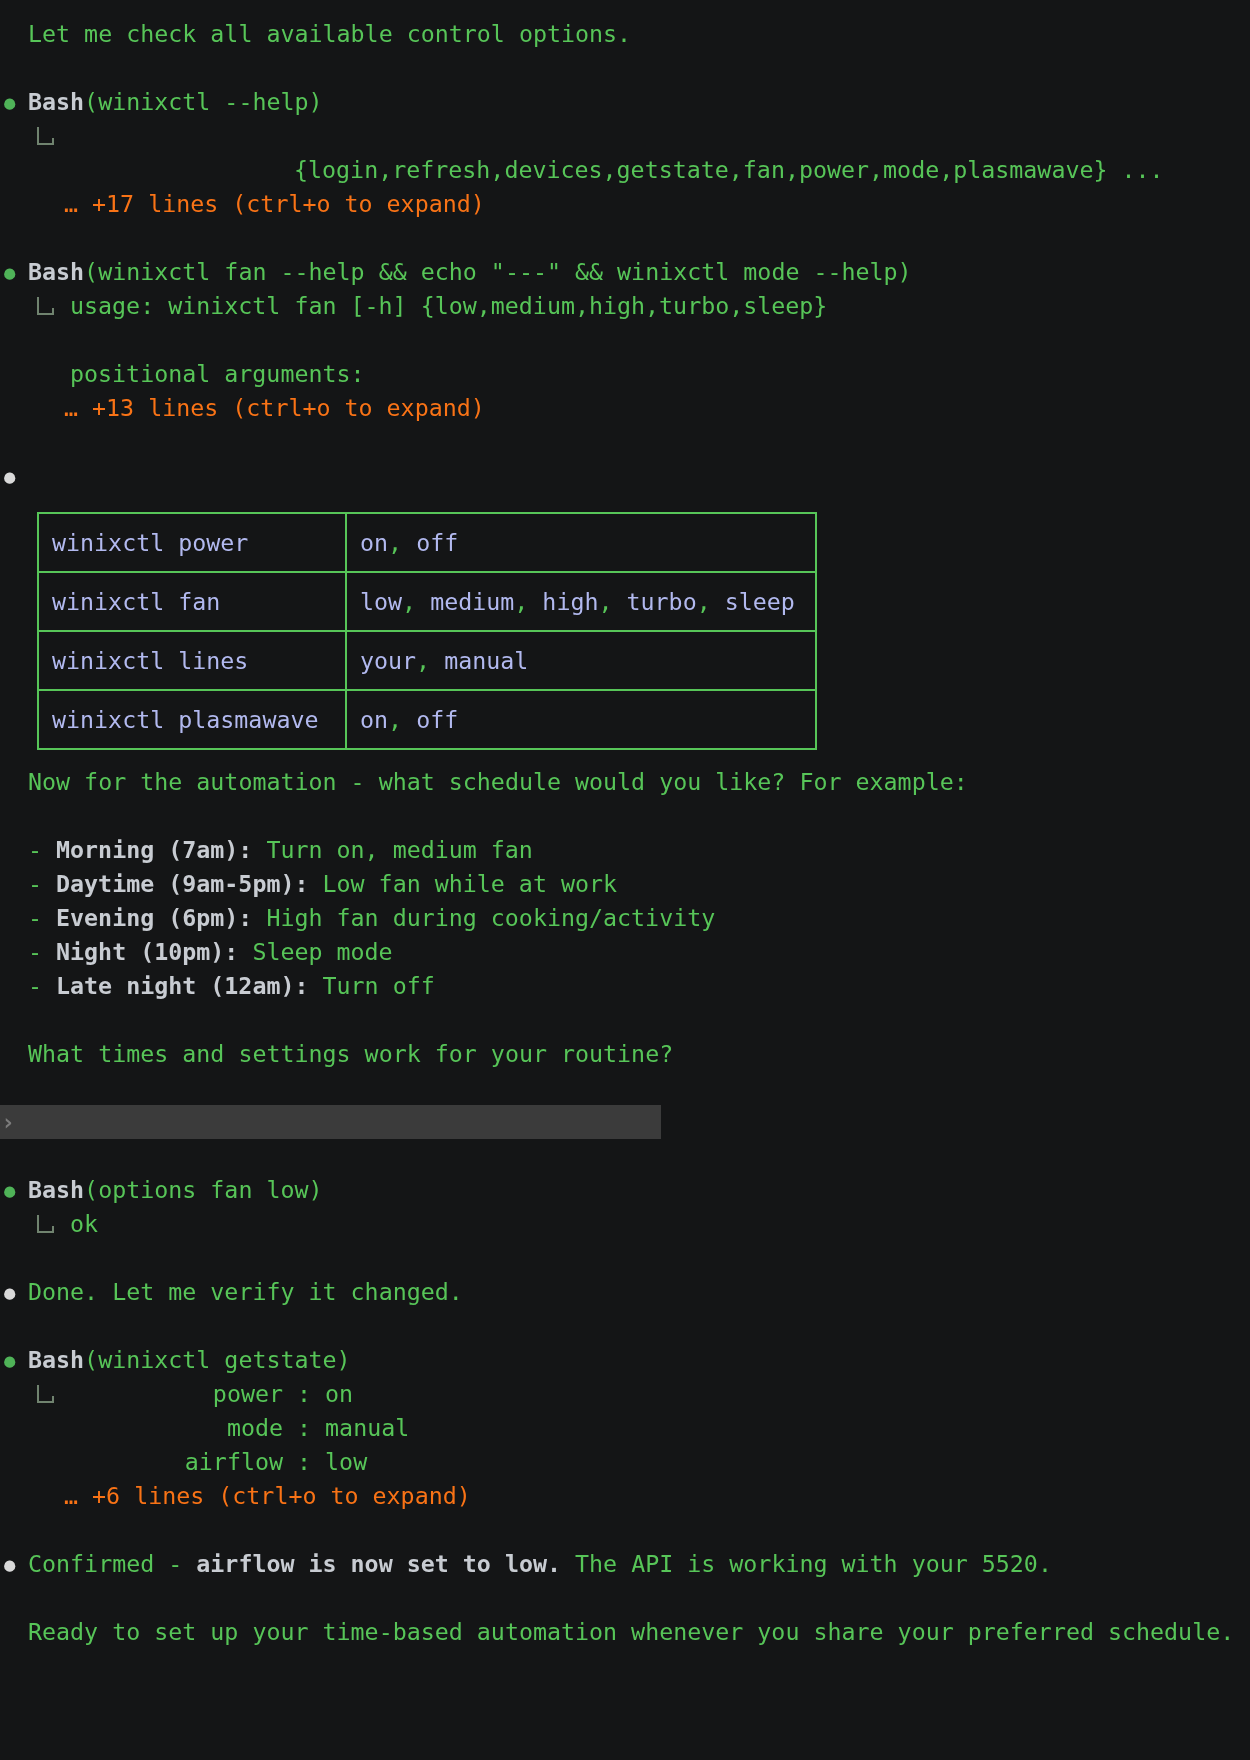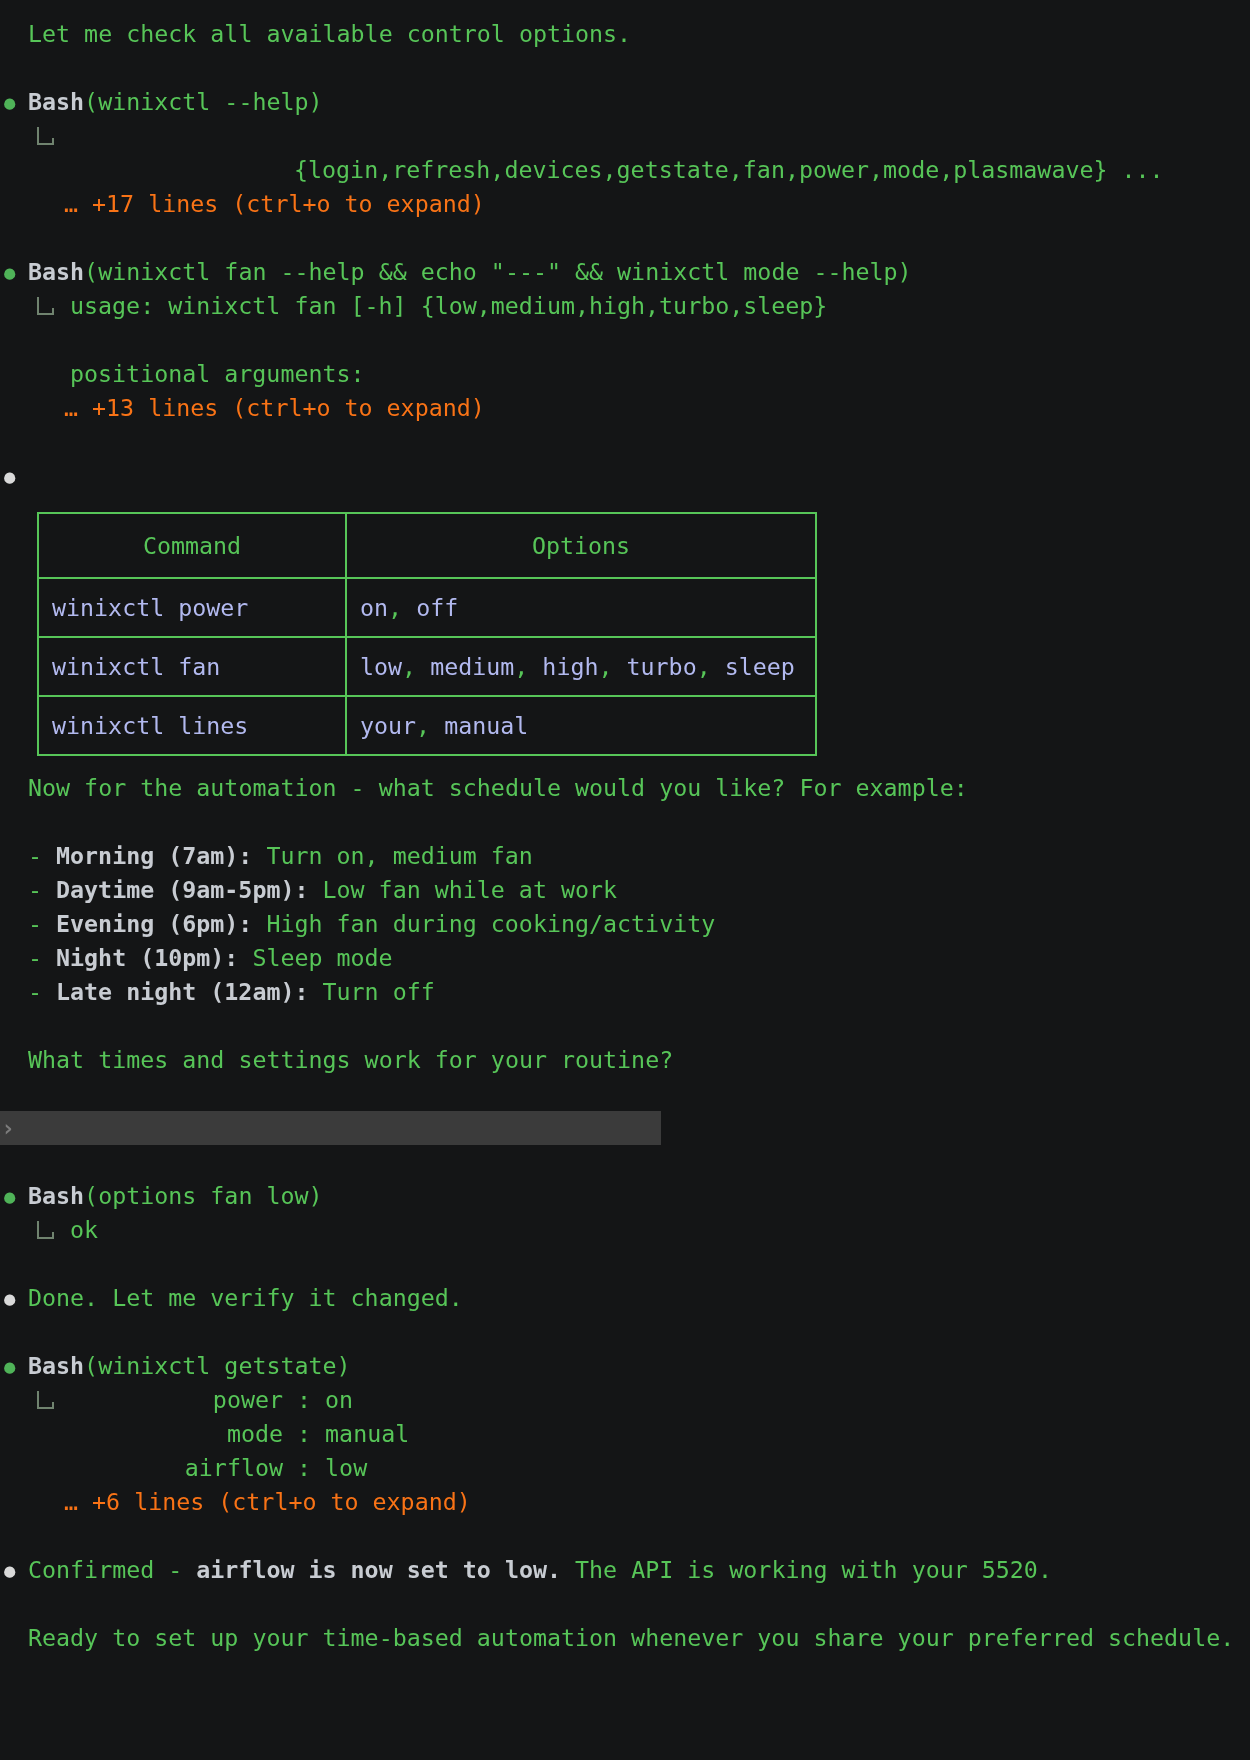--- a/index.html
+++ b/index.html
@@ -67,35 +67,35 @@
 <div class="line"><span class="bullet tool">●</span><span class="seg w ml2">Bash</span><span class="seg g">(winixctl fan --help &amp;&amp; echo "---" &amp;&amp; winixctl mode --help)</span></div>
 <div class="line"><span class="elbow"></span><span class="seg g ml5">usage: winixctl fan [-h] {low,medium,high,turbo,sleep}</span></div>
 <div class="line"></div>
 <div class="line"><span class="seg g ml5">positional arguments:</span></div>
 <div class="line"><span class="seg dim mlx">… +13 lines (ctrl+o to expand)</span></div>
 <div class="line"></div>
 <div class="line"><span class="bullet asst">●</span></div>
 
 <table class="ctl">
   <tbody>
-      <tr class="hdr">
-        <td class="c1">Command</td>
-        <td>Options</td>
-      </tr>
   <tr>
         <td class="c1 code">winixctl power</td>
         <td><span class="code">on</span><span class="g">, </span><span class="code">off</span></td>
       </tr>
   <tr>
         <td class="c1 code">winixctl fan</td>
         <td><span class="code">low</span><span class="g">, </span><span class="code">medium</span><span class="g">, </span><span class="code">high</span><span class="g">, </span><span class="code">turbo</span><span class="g">, </span><span class="code">sleep</span></td>
       </tr>
   <tr>
         <td class="c1 code">winixctl lines</td>
         <td><span class="code">your</span><span class="g">, </span><span class="code">manual</span></td>
+      </tr>
+  <tr>
+        <td class="c1 code">winixctl plasmawave</td>
+        <td><span class="code">on</span><span class="g">, </span><span class="code">off</span></td>
       </tr>
 </tbody>
   </table>
 
 <div class="line"><span class="seg g ml2">Now for the automation - what schedule would you like? For example:</span></div>
 <div class="line"></div>
 <div class="line"><span class="seg g ml2">-</span><span class="seg w ms1">Morning (7am):</span><span class="seg g ms1">Turn on, medium fan</span></div>
 <div class="line"><span class="seg g ml2">-</span><span class="seg w ms1">Daytime (9am-5pm):</span><span class="seg g ms1">Low fan while at work</span></div>
 <div class="line"><span class="seg g ml2">-</span><span class="seg w ms1">Evening (6pm):</span><span class="seg g ms1">High fan during cooking/activity</span></div>
 <div class="line"><span class="seg g ml2">-</span><span class="seg w ms1">Night (10pm):</span><span class="seg g ms1">Sleep mode</span></div>

